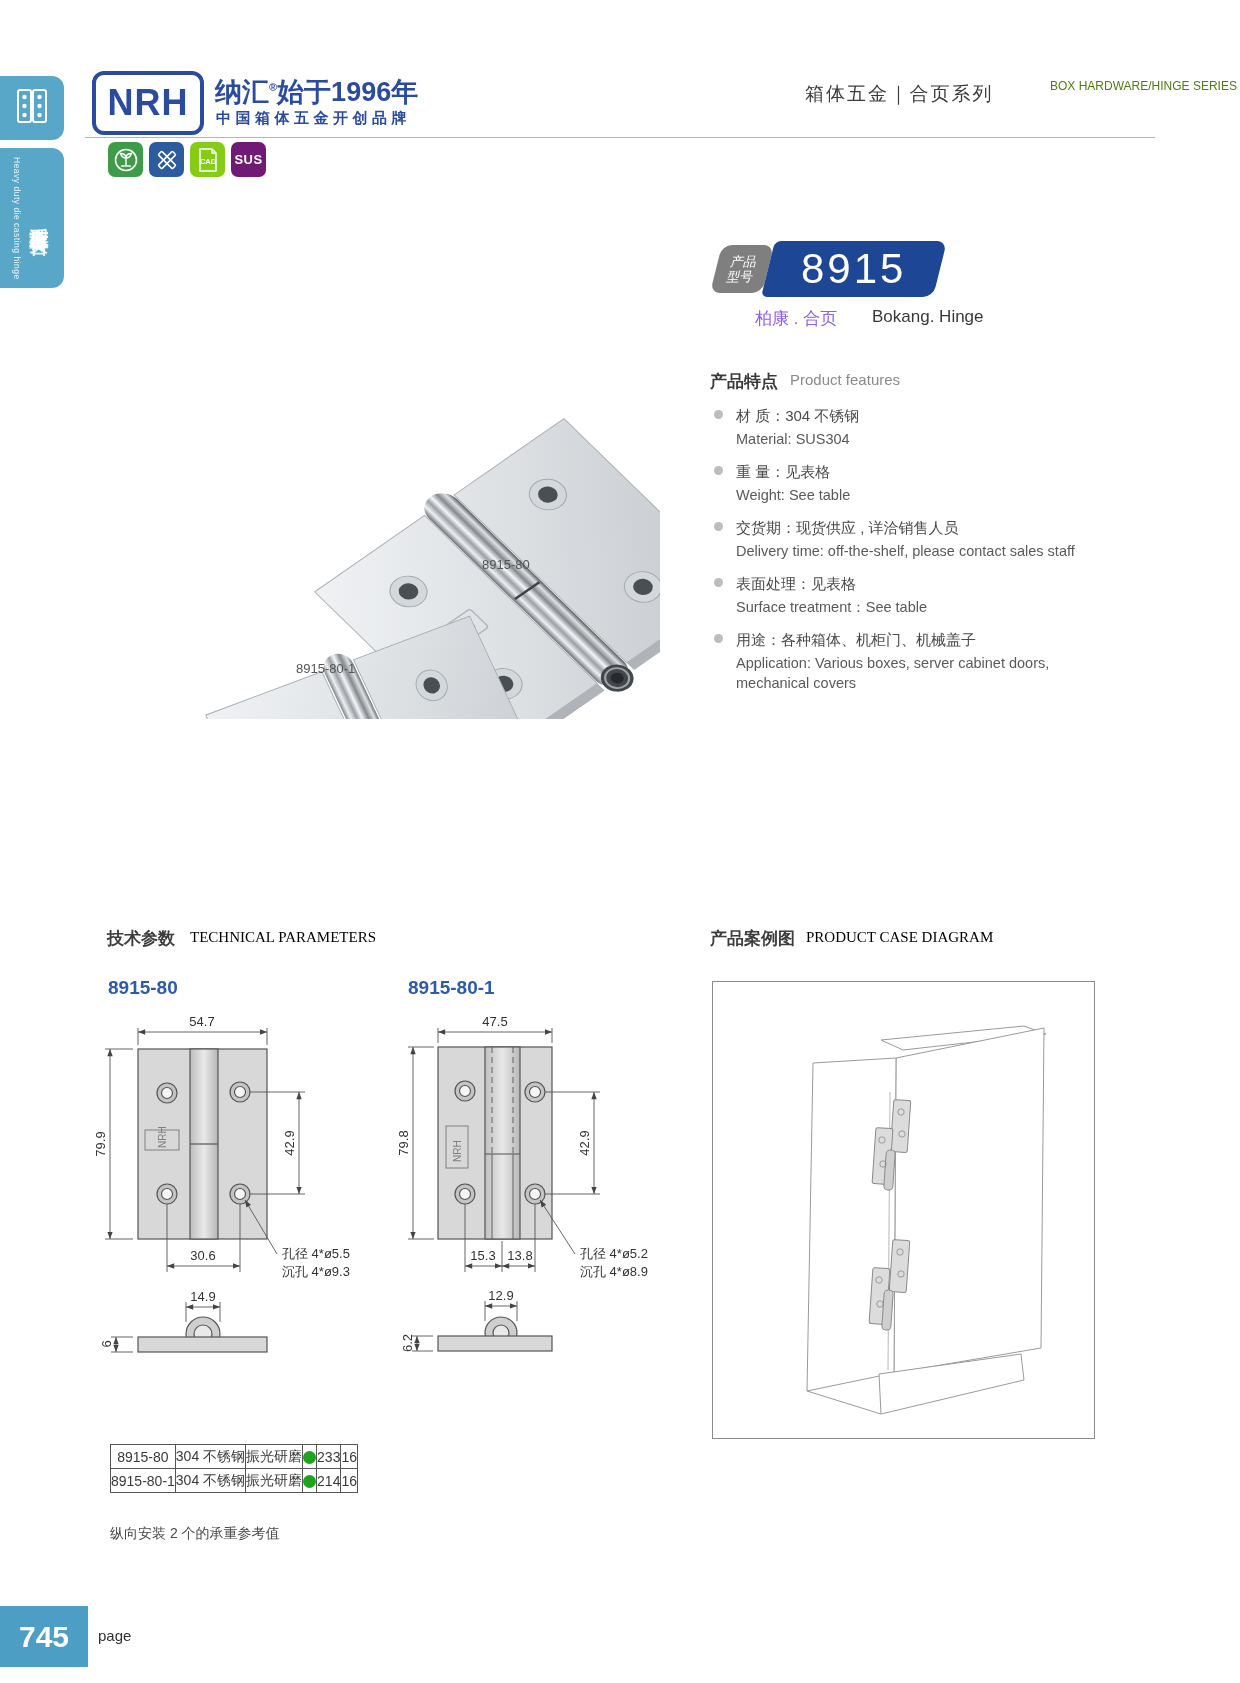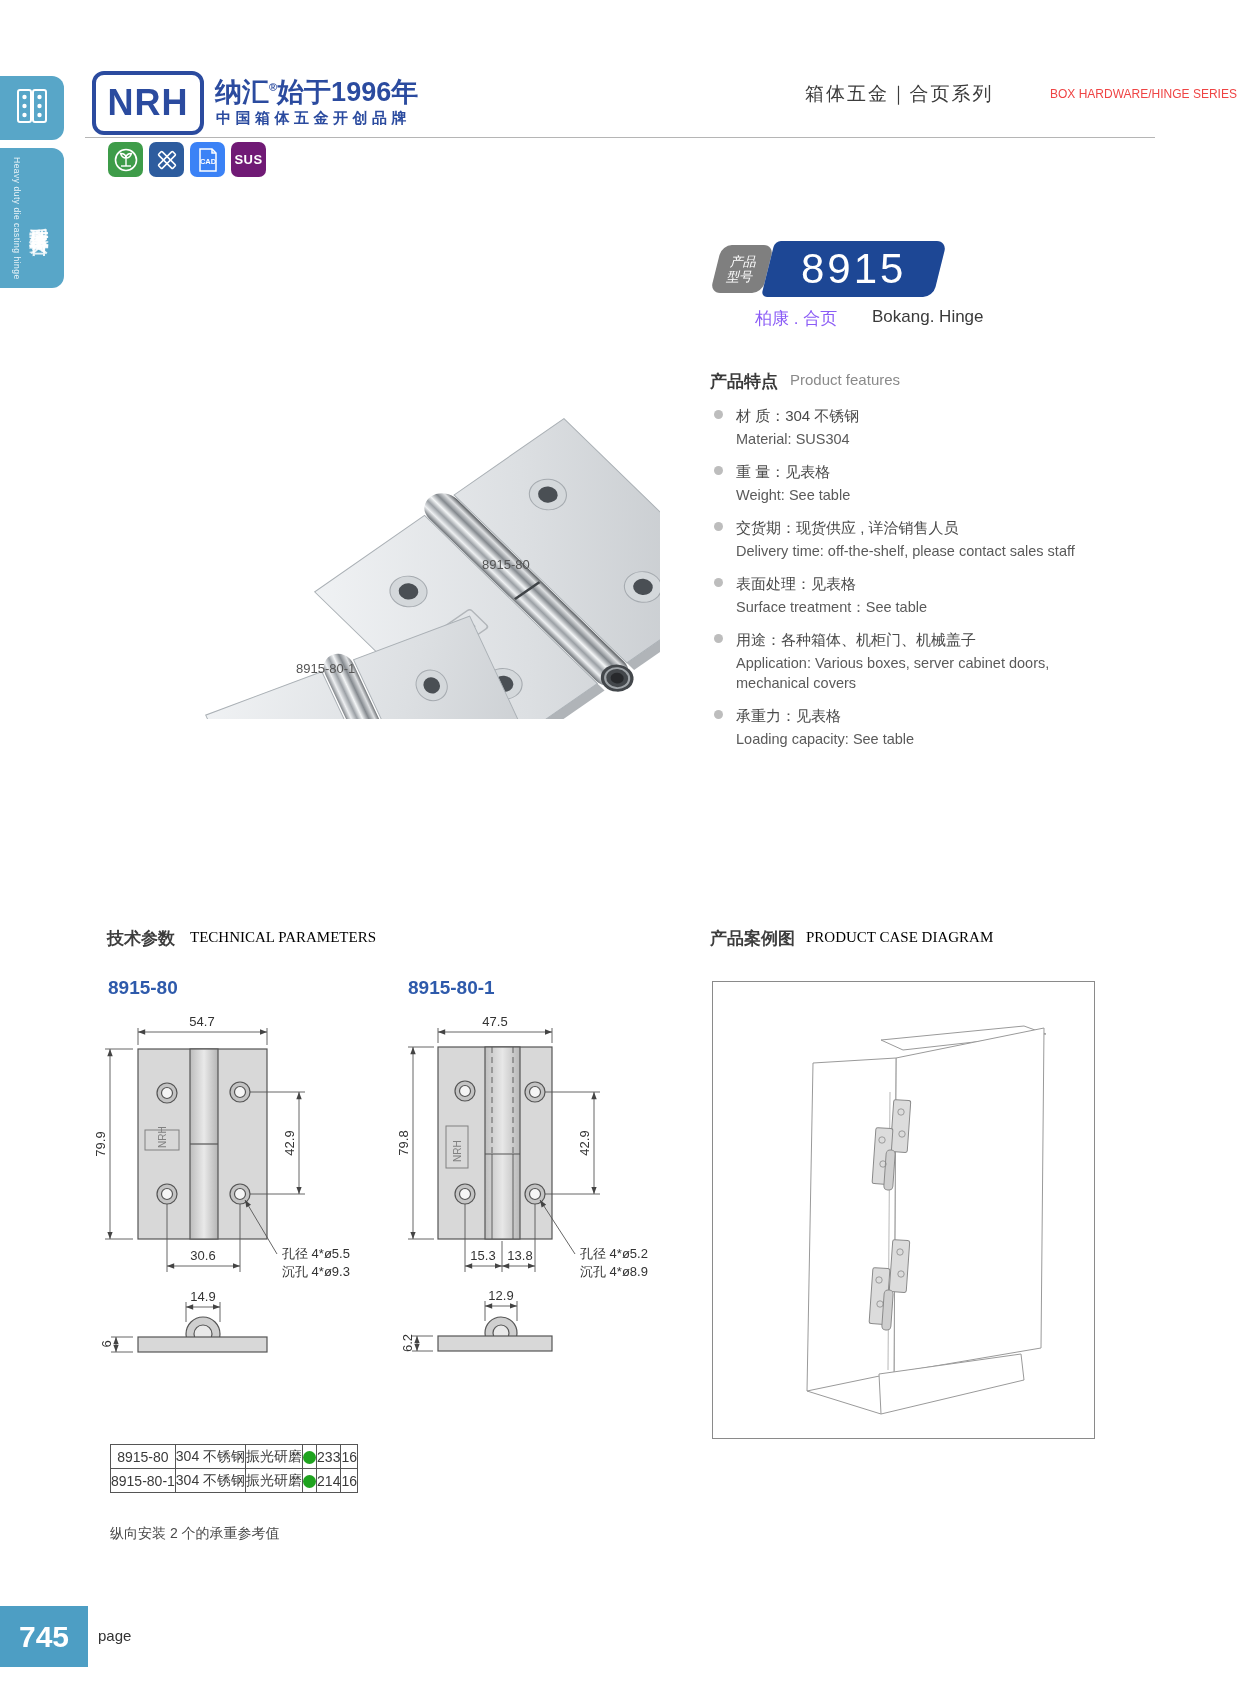--- a/index.html
+++ b/index.html
@@ -14,21 +14,21 @@
   .cat-en{writing-mode:vertical-rl;font-size:8.5px;color:#eaf4f9;letter-spacing:.5px;}
   .cat-cn{writing-mode:vertical-rl;font-size:19px;color:rgba(255,255,255,.85);letter-spacing:2px;font-weight:bold;}
 
   
   .logo-box{left:92px;top:52px;width:104px;height:56px;border:4px solid #2b4b9f;border-radius:12px;
             display:flex;align-items:center;justify-content:center;font-weight:bold;font-size:36px;color:#2b4b9f;letter-spacing:1px;}
   .brand-line{left:215px;top:55px;font-size:27px;font-weight:bold;color:#2b4b9f;}
   .brand-line sup{font-size:11px;}
   .brand-sub{left:216px;top:90px;font-size:15px;font-weight:bold;color:#2b4b9f;letter-spacing:4.5px;}
   .series-cn{left:805px;top:62px;width:240px;font-size:19px;color:#3c3c3c;letter-spacing:2px;}
-  .series-en{left:1050px;top:68px;font-size:12px;color:#ef4444;}
+  .series-en{left:1050px;top:60px;font-size:12px;color:#4d7c0f;}
   .head-rule{left:85px;top:118px;width:1070px;height:1px;background:#b5b5b5;}
 
   
   .cert{position:absolute;top:123px;width:35px;height:35px;border-radius:7px;display:flex;align-items:center;justify-content:center;}
   .cert.sus{color:#fff;font-weight:bold;font-size:13px;letter-spacing:.5px;}
 
   
   .badge-gray{left:716px;top:226px;width:52px;height:48px;background:#7f7f7f;border-radius:10px;transform:skewX(-14deg);
               display:flex;flex-direction:column;align-items:center;justify-content:center;color:#fff;font-size:13px;line-height:15px;}
   .badge-blue{left:768px;top:222px;width:172px;height:56px;background:#1d4795;border-radius:6px 10px 10px 6px;transform:skewX(-14deg);
@@ -112,21 +112,21 @@
       <path d="M13 19 V11 M13 11 C9 11 8 8 7.5 6.5 C11 6.5 13 8 13 11 M13 11 C17 11 18 8 18.5 6.5 C15 6.5 13 8 13 11" fill="none" stroke="#fff" stroke-width="1.4"></path>
       <path d="M8 19 h10" stroke="#fff" stroke-width="1.4"></path>
     </svg>
   </div>
   <div class="cert" style="left:149px;background:#2d5c9e;">
     <svg width="26" height="26" viewBox="0 0 26 26">
       <rect x="3" y="10.5" width="20" height="5" rx="1" transform="rotate(-45 13 13)" fill="none" stroke="#fff" stroke-width="1.5"></rect>
       <rect x="3" y="10.5" width="20" height="5" rx="1" transform="rotate(45 13 13)" fill="none" stroke="#fff" stroke-width="1.5"></rect>
     </svg>
   </div>
-  <div class="cert" style="left:190px;background:#3b82f6;">
+  <div class="cert" style="left:190px;background:#84cc16;">
     <svg width="26" height="28" viewBox="0 0 26 28">
       <path d="M5 3 h12 l4 4 v18 h-16 z" fill="none" stroke="#fff" stroke-width="1.5"></path>
       <path d="M17 3 v4 h4" fill="none" stroke="#fff" stroke-width="1.5"></path>
       <text x="13" y="18" text-anchor="middle" font-size="7.5" fill="#fff" font-weight="bold">CAD</text>
     </svg>
   </div>
   <div class="cert sus" style="left:231px;background:#701a75;">
     <span>SUS</span>
   </div>
 
@@ -233,25 +233,20 @@
     <div class="feat-item">
       <span class="dot"></span>
       <div class="feat-cn">表面处理：见表格</div>
       <div class="feat-en">Surface treatment：See table</div>
     </div>
     <div class="feat-item">
       <span class="dot"></span>
       <div class="feat-cn">用途：各种箱体、机柜门、机械盖子</div>
       <div class="feat-en">Application: Various boxes, server cabinet doors, mechanical covers</div>
     </div>
-    <div class="feat-item">
-      <span class="dot"></span>
-      <div class="feat-cn">承重力：见表格</div>
-      <div class="feat-en">Loading capacity: See table</div>
-    </div>
   </div>
 
   <div class="abs sec-cn" style="left:107px;top:908px;">技术参数</div>
   <div class="abs sec-en" style="left:190px;top:910px;">TECHNICAL PARAMETERS</div>
 
   <div class="abs draw-head" style="left:108px;top:958px;">8915-80</div>
   <div class="abs draw-head" style="left:408px;top:958px;">8915-80-1</div>
 
   <svg class="abs" style="left:85px;top:985px;" width="300" height="380" viewBox="0 0 300 380">
     <defs>

